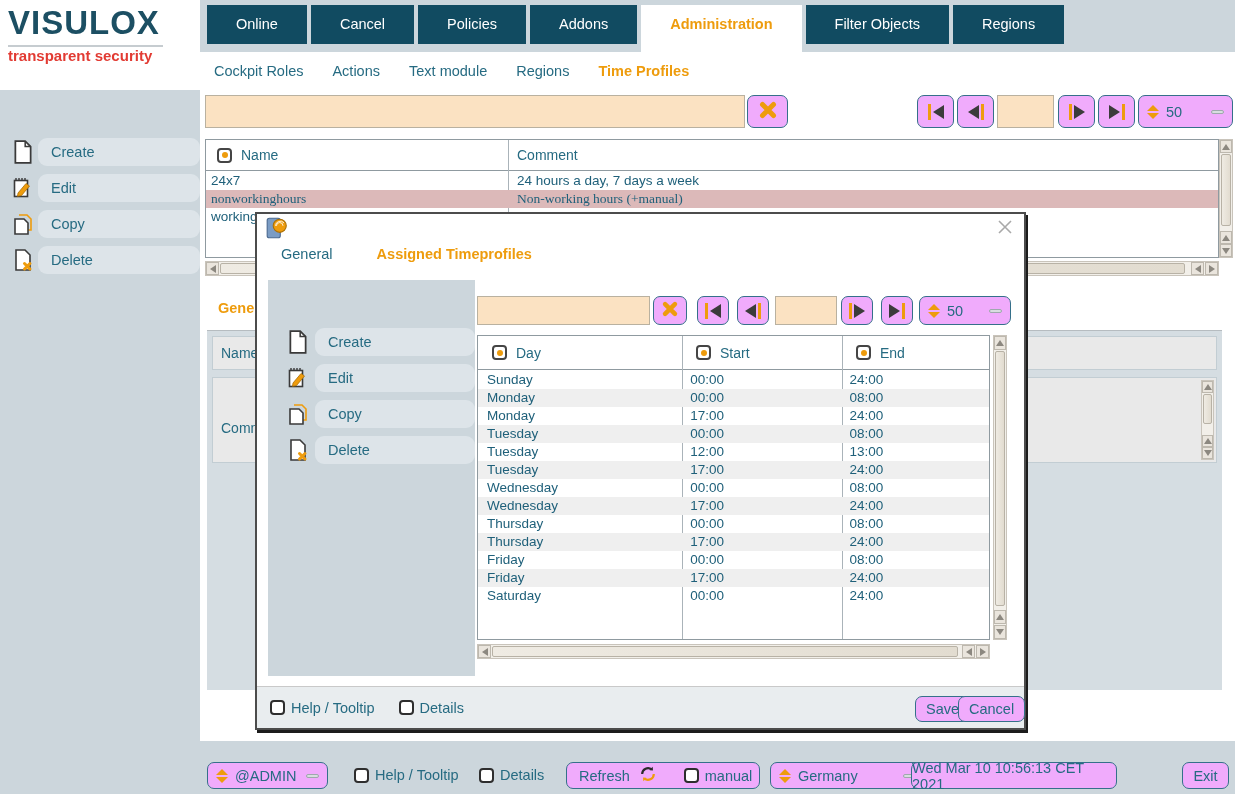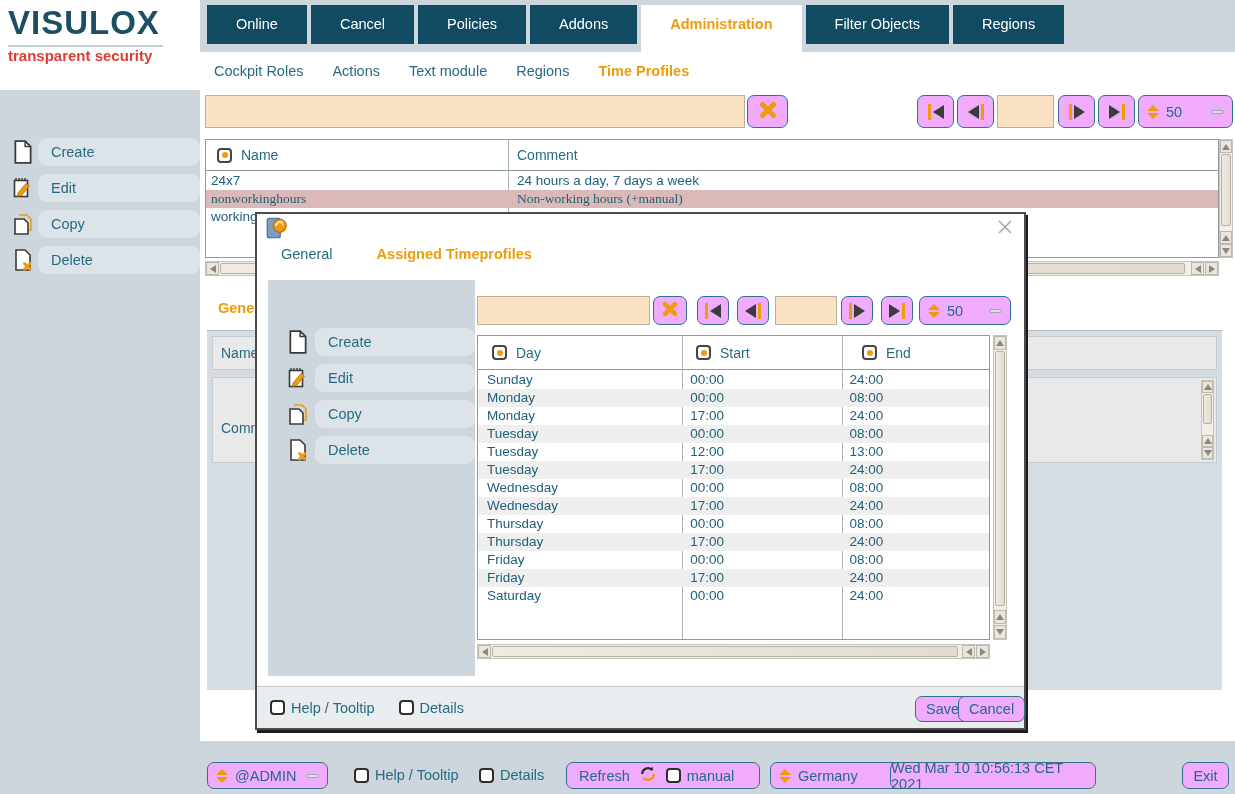--- a/index.html
+++ b/index.html
@@ -335,21 +335,21 @@
     <div class="rel grid" id="dlg-table" style="left:220px;top:121px;width:513px;height:305px">
       <div class="ghead" style="height:34px">
         <span class="hcell" style="padding-left:14px;width:204px">
             <span class="radio-ic"></span>
             <span>Day</span>
           </span>
         <span class="hcell" style="padding-left:14px;width:160px">
             <span class="radio-ic"></span>
             <span>Start</span>
           </span>
-        <span class="hcell" style="padding-left:20px">
+        <span class="hcell" style="padding-left:14px">
             <span class="radio-ic"></span>
             <span>End</span>
           </span>
       </div>
       <div class="gcol-line" style="left:204px"></div>
       <div class="gcol-line" style="left:364px"></div>
       <div id="dlg-rows">
           <div class="grow" style="top: 35px;">
             <span style="width: 204px; padding-left: 9px; overflow: hidden; white-space: nowrap;">Sunday</span>
             <span style="width: 160px; padding-left: 9px; overflow: hidden; white-space: nowrap;">00:00</span>
@@ -473,29 +473,29 @@
     <span>Details</span>
   </span>
   <div class="abs btn" style="left:566px;top:762px;width:194px;height:27px;justify-content:flex-start;padding:0 12px;gap:8px">
     <span>Refresh</span>
     <span><svg width="20" height="20" viewBox="0 0 24 24">
           <path d="M5 12a7 7 0 0 1 11.5-5.3" fill="none" stroke="#2b2b2b" stroke-width="2.6"></path>
           <path d="M19 12a7 7 0 0 1-11.5 5.3" fill="none" stroke="#ee9c0d" stroke-width="2.6"></path>
           <path d="M17.6 3.2l.4 4.6-4.5-.7z" fill="#2b2b2b"></path>
           <path d="M6.4 20.8l-.4-4.6 4.5.7z" fill="#ee9c0d"></path>
         </svg></span>
-    <span class="cb-row" style="">
+    <span class="cb-row" style="margin-left:18px">
       <span class="checkbox"></span>
       <span>manual</span>
     </span>
   </div>
   <div class="abs btn sizebox" style="left:770px;top:762px;width:155px;height:27px">
     <span class="dia">
         <i class="up"></i>
         <i class="down"></i>
       </span>
     <span>Germany</span>
     <span class="dash"></span>
   </div>
-  <div class="abs btn" style="left:890px;top:762px;width:206px;height:27px">Wed Mar 10 10:56:13 CET 2021</div>
+  <div class="abs btn" style="left:911px;top:762px;width:206px;height:27px">Wed Mar 10 10:56:13 CET 2021</div>
   <div class="abs btn" style="left:1182px;top:762px;width:47px;height:27px">Exit</div>
 
 </div>
 
 </body></html>

